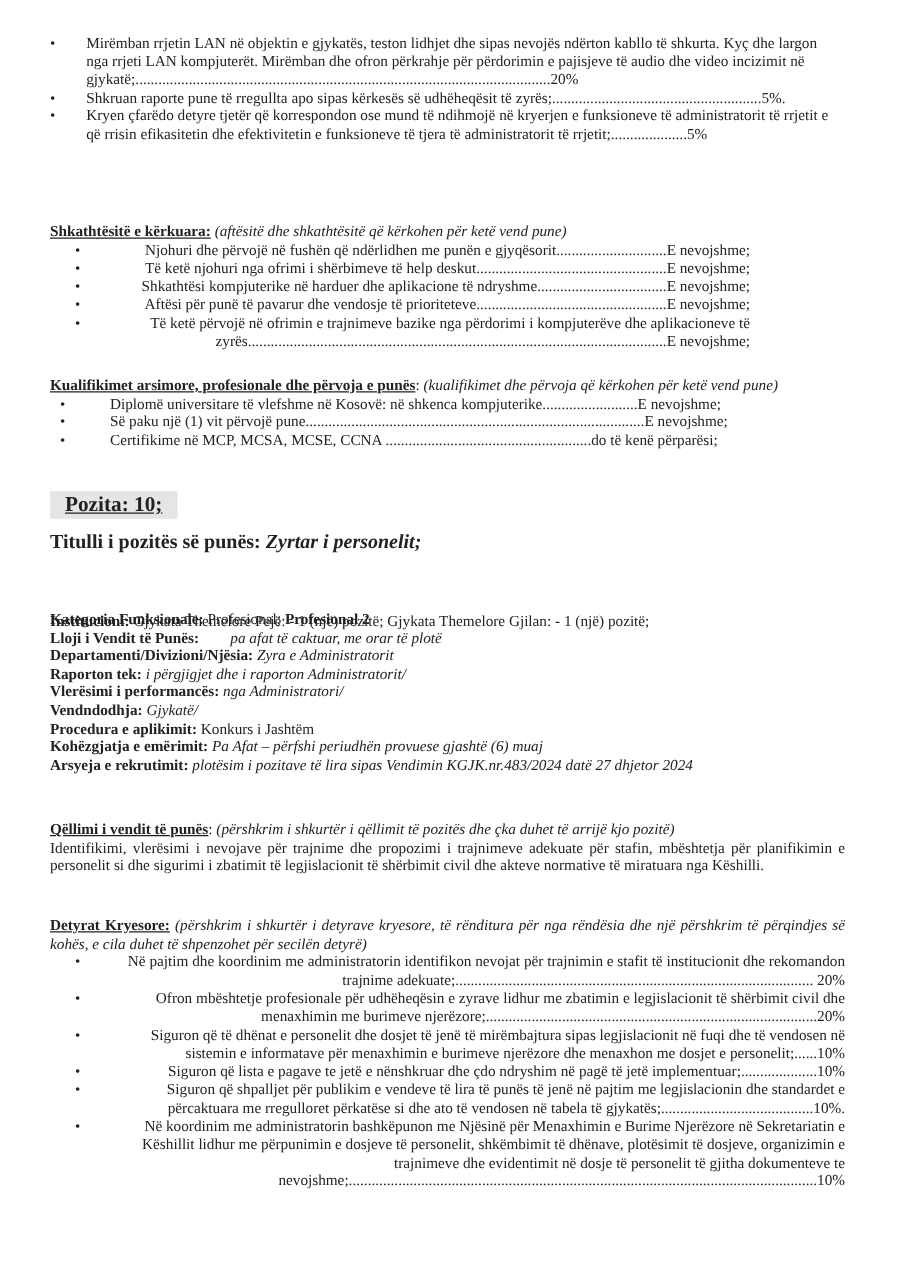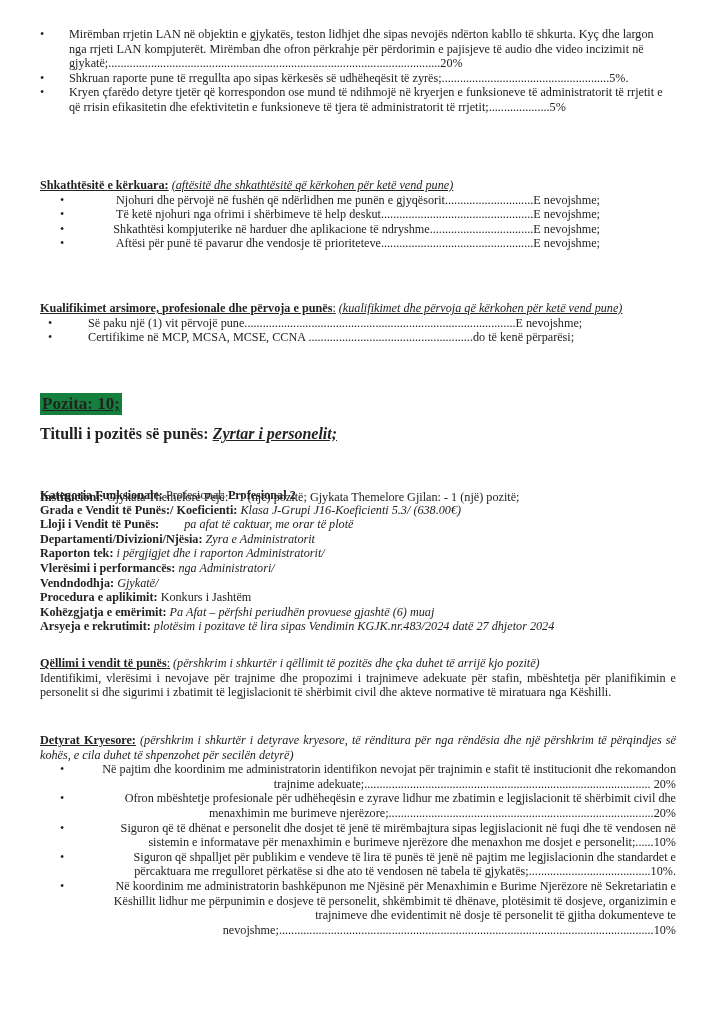--- a/index.html
+++ b/index.html
@@ -13,25 +13,25 @@
   li { position:relative; }
   .b1 li { padding-left:29px; }
   .b1 li::before { content:"\2022"; position:absolute; left:0; top:0; font-size:12px; }
   .b2 li { padding-left:49px;text-align:right; }
   .b2 li::before { content:"\2022"; position:absolute; left:20px; top:0; font-size:12px; }
   .b3 li { padding-left:48px; }
   .b3 li::before { content:"\2022"; position:absolute; left:8px; top:0; font-size:12px; }
   .just { text-align:justify; }
   .bold { font-weight:bold; }
   .ital { font-style:italic; }
-  .ul { text-decoration:underline; }
+  .ul { }
   .heading-label { font-weight:bold; text-decoration:underline; }
   .pozita {
-    font-weight:bold; text-decoration:underline; font-size:17px; background:#15803d;
-    padding:0 2px; display:inline-block; line-height:22px;
+    font-weight:bold; text-decoration:underline; font-size:17px; background:#e5e5e5;
+    padding:0 12px; display:inline-block; line-height:22px;
   }
   .field-line { white-space:nowrap; }
   .gap { display:inline-block; width:22px; }
 </style>
 </head>
 <body>
 
 <div class="page">
 
   <ul class="block b1" style="top:27px; width:630px;">
@@ -43,29 +43,31 @@
   <div class="block" style="top:178px;">
     <div>
       <span class="heading-label">Shkathtësitë e kërkuara:</span>
       <span class="ital ul">(aftësitë dhe shkathtësitë që kërkohen për ketë vend pune)</span>
     </div>
     <ul class="b2" style="width:560px;">
       <li><span>Njohuri dhe përvojë në fushën që ndërlidhen me punën e gjyqësorit.............................E nevojshme;</span></li>
       <li><span>Të ketë njohuri nga ofrimi i shërbimeve të help deskut..................................................E nevojshme;</span></li>
       <li><span>Shkathtësi kompjuterike në harduer dhe aplikacione të ndryshme..................................E nevojshme;</span></li>
       <li><span>Aftësi për punë të pavarur dhe vendosje të prioriteteve..................................................E nevojshme;</span></li>
+      <li><span>Të ketë përvojë në ofrimin e trajnimeve bazike nga përdorimi i kompjuterëve dhe aplikacioneve të zyrës..............................................................................................................E nevojshme;</span></li>
     </ul>
   </div>
 
   <div class="block" style="top:301px;">
     <div>
       <span class="heading-label">Kualifikimet arsimore, profesionale dhe përvoja e punës</span><span class="ul">:</span>
       <span class="ital ul">(kualifikimet dhe përvoja që kërkohen për ketë vend pune)</span>
     </div>
     <ul class="b3" style="width:560px;">
+      <li><span>Diplomë universitare të vlefshme në Kosovë: në shkenca kompjuterike.........................E nevojshme;</span></li>
       <li><span>Së paku një (1) vit përvojë pune.........................................................................................E nevojshme;</span></li>
       <li><span>Certifikime në MCP, MCSA, MCSE, CCNA ......................................................do të kenë përparësi;</span></li>
     </ul>
   </div>
 
   <div class="block" style="top:393px;">
     <span class="pozita">Pozita: 10;</span>
   </div>
 
   <div class="block bold" style="top:427px; font-size:16px;">
@@ -76,24 +78,20 @@
   <div class="block" style="top:458px;margin-top:32px;">
     <span class="bold">Institucioni:</span>
     <span>Gjykata Themelore Pejë: - 1 (një) pozitë; Gjykata Themelore Gjilan: - 1 (një) pozitë;</span>
   </div>
 
   <div class="block" style="top:488px;">
     <div class="field-line">
       <span class="bold">Kategoria Funksionale:</span>
       <span>Profesional;</span>
       <span class="bold">Profesional 2</span>
-    </div>
-    <div class="field-line">
-      <span class="bold">Grada e Vendit të Punës:/ Koeficienti:</span>
-      <span class="ital">Klasa J-Grupi J16-Koeficienti 5.3/ (638.00€)</span>
     </div>
     <div class="field-line">
       <span class="bold">Lloji i Vendit të Punës:</span><span class="gap"></span>
       <span class="ital">pa afat të caktuar, me orar të plotë</span>
     </div>
     <div class="field-line">
       <span class="bold">Departamenti/Divizioni/Njësia:</span>
       <span class="ital">Zyra e Administratorit</span>
     </div>
     <div class="field-line">
@@ -132,18 +130,19 @@
 
   <div class="block just" style="top:733px; width:636px;">
     <div>
       <span class="heading-label">Detyrat Kryesore:</span>
       <span class="ital">(përshkrim i shkurtër i detyrave kryesore, të rënditura për nga rëndësia dhe një përshkrim të përqindjes së kohës, e cila duhet të shpenzohet për secilën detyrë)</span>
     </div>
     <ul class="b2" style="margin-left:0;">
       <li class="just"><span>Në pajtim dhe koordinim me administratorin identifikon nevojat për trajnimin e stafit të institucionit dhe rekomandon trajnime adekuate;.............................................................................................. 20%</span></li>
       <li class="just"><span>Ofron mbështetje profesionale për udhëheqësin e zyrave lidhur me zbatimin e legjislacionit të shërbimit civil dhe menaxhimin me burimeve njerëzore;.......................................................................................20%</span></li>
       <li class="just"><span>Siguron që të dhënat e personelit dhe dosjet të jenë të mirëmbajtura sipas legjislacionit në fuqi dhe të vendosen në sistemin e informatave për menaxhimin e burimeve njerëzore dhe menaxhon me dosjet e personelit;......10%</span></li>
+      <li class="just"><span>Siguron që lista e pagave te jetë e nënshkruar dhe çdo ndryshim në pagë të jetë implementuar;....................10%</span></li>
       <li class="just"><span>Siguron që shpalljet për publikim e vendeve të lira të punës të jenë në pajtim me legjislacionin dhe standardet e përcaktuara me rregulloret përkatëse si dhe ato të vendosen në tabela të gjykatës;........................................10%.</span></li>
       <li class="just"><span>Në koordinim me administratorin bashkëpunon me Njësinë për Menaxhimin e Burime Njerëzore në Sekretariatin e Këshillit lidhur me përpunimin e dosjeve të personelit, shkëmbimit të dhënave, plotësimit të dosjeve, organizimin e trajnimeve dhe evidentimit në dosje të personelit të gjitha dokumenteve te nevojshme;...........................................................................................................................10%</span></li>
     </ul>
   </div>
 
 </div>
 
 </body></html>

